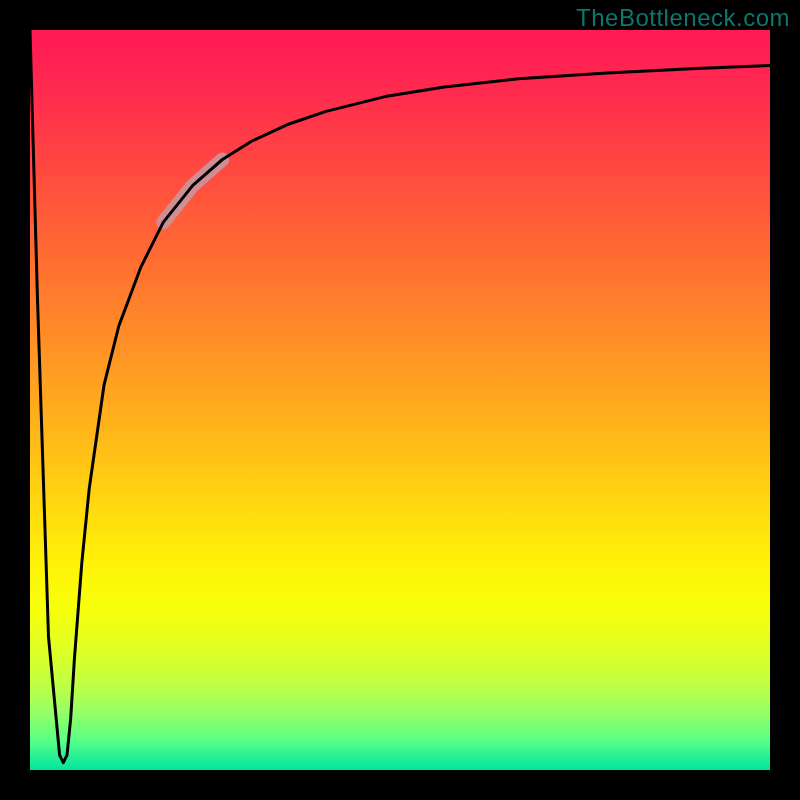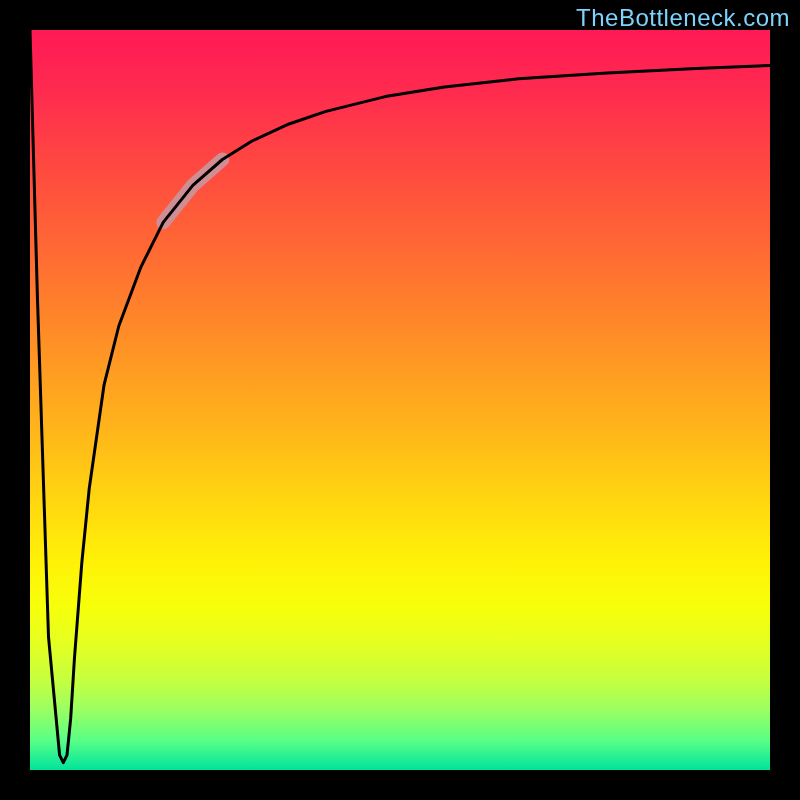--- a/index.html
+++ b/index.html
@@ -4,21 +4,21 @@
 <style>
   * { margin: 0; padding: 0; box-sizing: border-box; }
   html, body { width: 800px; height: 800px; overflow: hidden; background: #000; }
   .figure { position: relative; width: 800px; height: 800px; background: #000; }
   .attribution {
     position: absolute;
     top: 4px;
     right: 10px;
     font-family: Arial, Helvetica, sans-serif;
     font-size: 24px;
-    color: #7dd3fc;
+    color: #0f766e;
     font-weight: 400;
     letter-spacing: 0.5px;
   }
   .plot-area {
     position: absolute;
     left: 30px;
     top: 30px;
     width: 740px;
     height: 740px;
     overflow: hidden;

